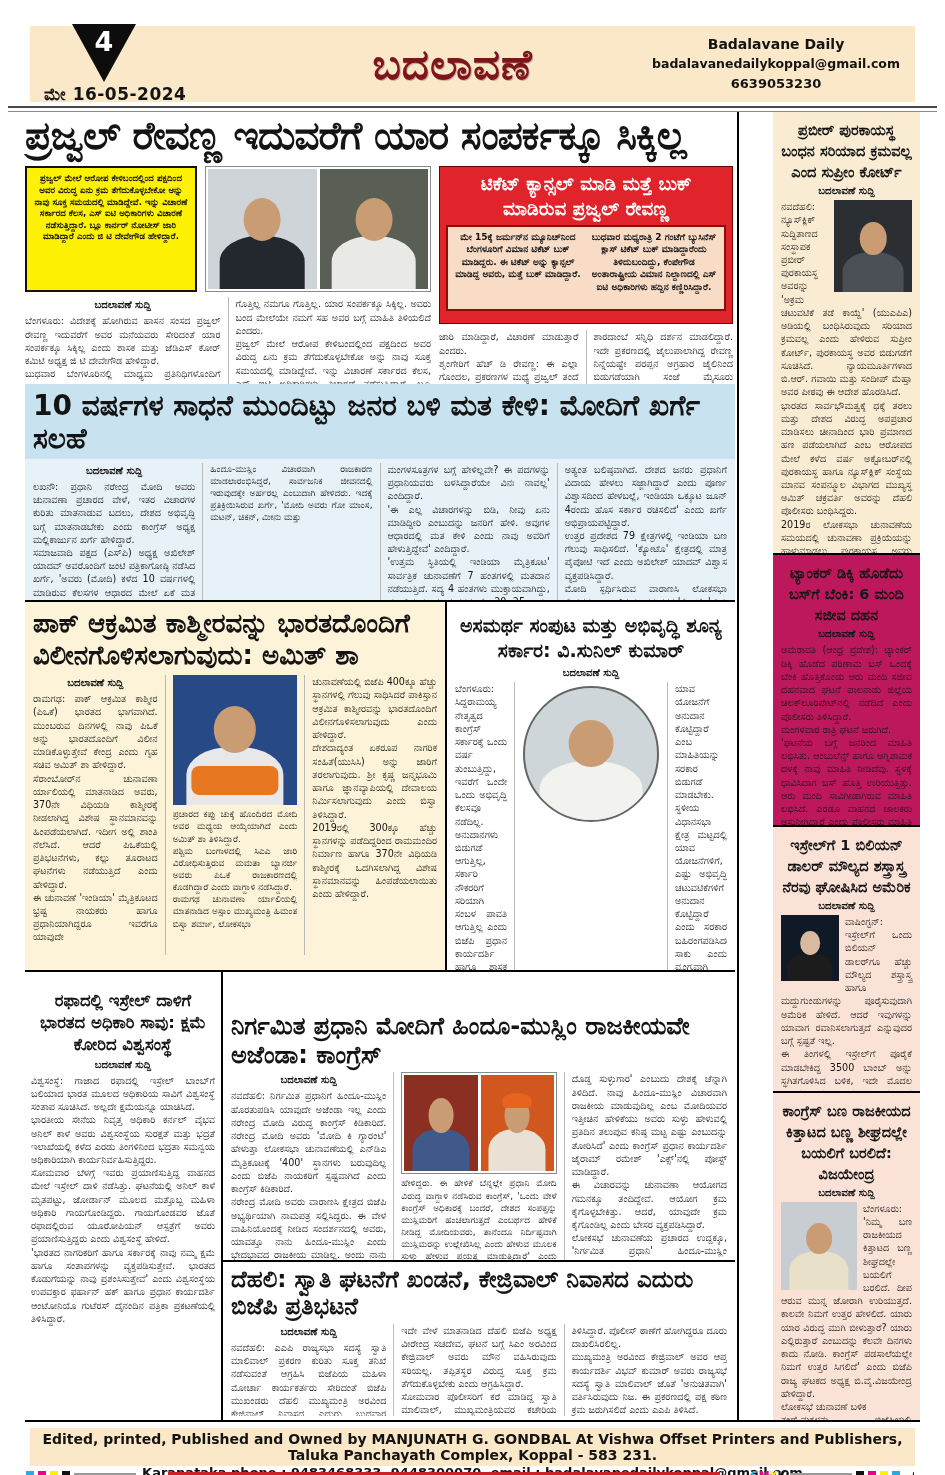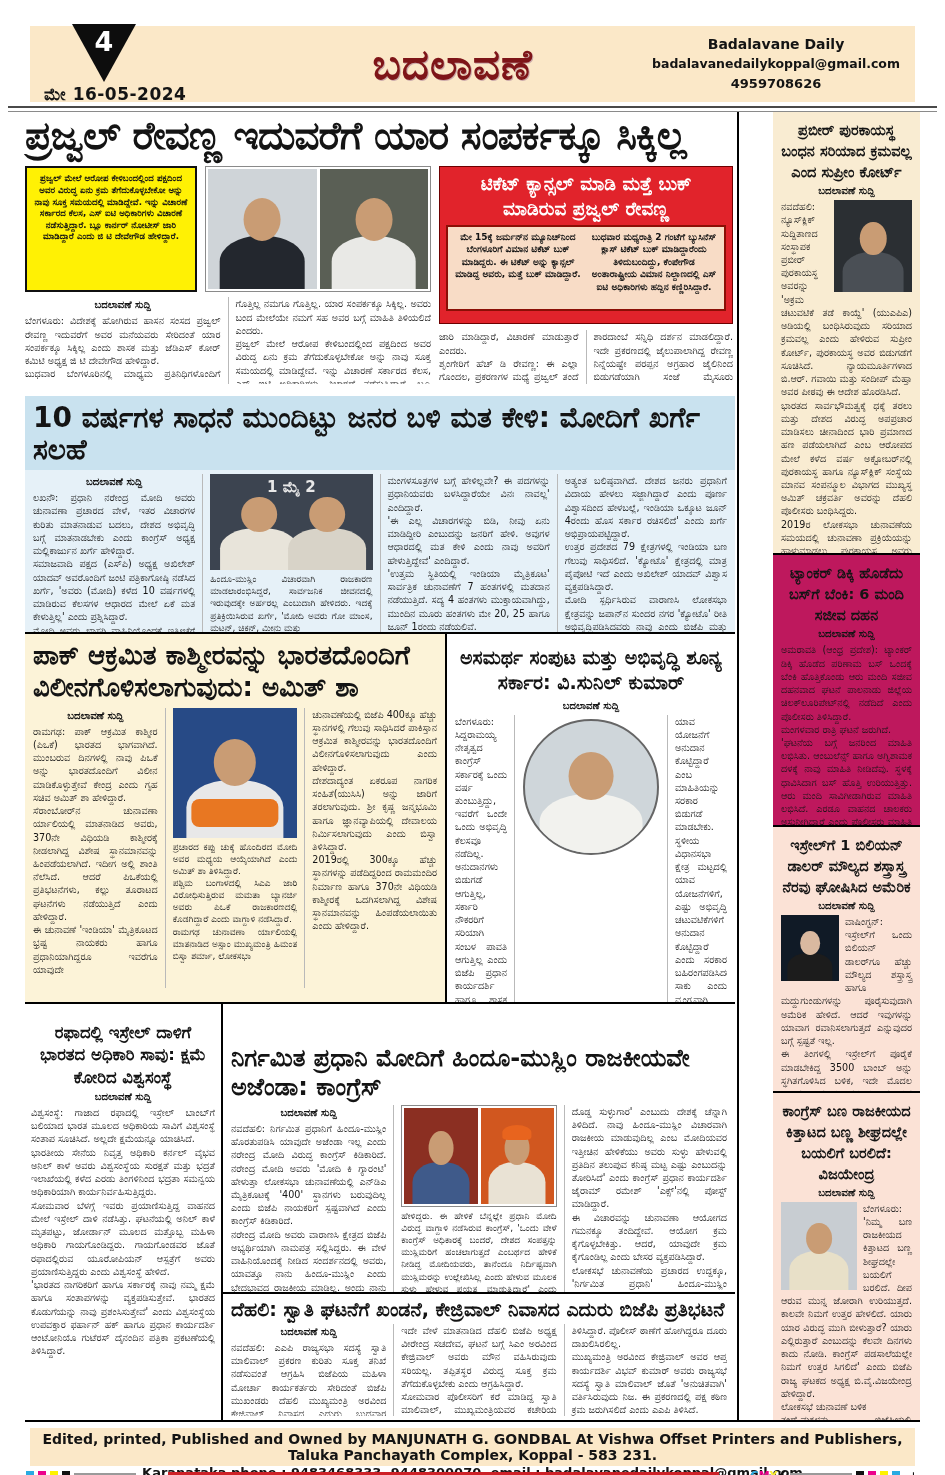--- a/index.html
+++ b/index.html
@@ -77,21 +77,21 @@
   .round-photo{width:132px;height:132px;border-radius:50%;border:2px solid #666;margin:4px auto 0;}
   
   .botrow{flex:1;display:flex;border-top:2px solid #000;}
   .rafah{width:196px;padding:18px 6px;box-sizing:border-box;overflow:hidden;}
   .rafah h3{margin:0;font-size:16.5px;font-weight:bold;text-align:center;line-height:1.35;}
   .bot-right{flex:1;display:flex;flex-direction:column;margin-top:36px;}
   .nirg{height:252px;padding:4px 8px;box-sizing:border-box;overflow:hidden;}
   .nirg h2{margin:0;font-size:24px;font-weight:bold;line-height:1.2;}
   .nirg .cols{margin-top:3px;height:196px;}
   .kejri{flex:1;border-top:2px solid #000;padding:4px 8px;box-sizing:border-box;overflow:hidden;}
-  .kejri h2{margin:0;font-size:19px;font-weight:bold;line-height:1.2;}
+  .kejri h2{margin:0;font-size:23px;font-weight:bold;line-height:1.2;}
   .kejri .cols{margin-top:3px;height:92px;}
   
   .sb-article{padding:8px 8px;box-sizing:border-box;overflow:hidden;}
   .sb-article + .sb-article{border-top:2px solid #000;}
   .sb-article h3{margin:0;font-size:14.5px;font-weight:bold;text-align:center;line-height:1.45;}
   .sb-supreme{height:442px;background:#F9ECD2;}
   .sb-tanker{height:272px;background:#be185d;}
   .sb-israel{height:266px;background:#FBE2D6;}
   .sb-vijay{height:330px;background:#FBE2D6;}
   .fl-r{float:right;margin:0 0 4px 6px;}
@@ -122,21 +122,21 @@
       <div class="tri">
         <div class="t-shape"></div>
         <div class="t-num">4</div>
       </div>
       <div class="hdr-date">ಮೇ 16-05-2024</div>
     </div>
     <div class="masthead">ಬದಲಾವಣೆ</div>
     <div class="hdr-right">
       <div class="l1">Badalavane Daily</div>
       <div class="l2">badalavanedailykoppal@gmail.com</div>
-      <div class="l3">4959708626</div>
+      <div class="l3">6639053230</div>
     </div>
   </div>
   <div class="rule-double"></div>
 
   <div class="main">
 
     <div class="leftcol">
 
       <div class="lead">
         <h1>ಪ್ರಜ್ವಲ್ ರೇವಣ್ಣ ಇದುವರೆಗೆ ಯಾರ ಸಂಪರ್ಕಕ್ಕೂ ಸಿಕ್ಕಿಲ್ಲ</h1>
@@ -187,27 +187,20 @@
           <h2>10 ವರ್ಷಗಳ ಸಾಧನೆ ಮುಂದಿಟ್ಟು ಜನರ ಬಳಿ ಮತ ಕೇಳಿ: ಮೋದಿಗೆ ಖರ್ಗೆ ಸಲಹೆ</h2>
         </div>
         <div class="cols">
           <div class="col">
             <div class="byline">ಬದಲಾವಣೆ ಸುದ್ದಿ</div>
             <div class="bodytext">ಲಖನೌ: ಪ್ರಧಾನಿ ನರೇಂದ್ರ ಮೋದಿ ಅವರು ಚುನಾವಣಾ ಪ್ರಚಾರದ ವೇಳೆ, ಇತರ ವಿಚಾರಗಳ ಕುರಿತು ಮಾತನಾಡುವ ಬದಲು, ದೇಶದ ಅಭಿವೃದ್ಧಿ ಬಗ್ಗೆ ಮಾತನಾಡಬೇಕು ಎಂದು ಕಾಂಗ್ರೆಸ್ ಅಧ್ಯಕ್ಷ ಮಲ್ಲಿಕಾರ್ಜುನ ಖರ್ಗೆ ಹೇಳಿದ್ದಾರೆ.
 ಸಮಾಜವಾದಿ ಪಕ್ಷದ (ಎಸ್‌ಪಿ) ಅಧ್ಯಕ್ಷ ಅಖಿಲೇಶ್ ಯಾದವ್ ಅವರೊಂದಿಗೆ ಜಂಟಿ ಪತ್ರಿಕಾಗೋಷ್ಠಿ ನಡೆಸಿದ ಖರ್ಗೆ, 'ಅವರು (ಮೋದಿ) ಕಳೆದ 10 ವರ್ಷಗಳಲ್ಲಿ ಮಾಡಿರುವ ಕೆಲಸಗಳ ಆಧಾರದ ಮೇಲೆ ಏಕೆ ಮತ ಕೇಳುತ್ತಿಲ್ಲ' ಎಂದು ಪ್ರಶ್ನಿಸಿದ್ದಾರೆ.
 ಮೋದಿ ಅವರು ಖಾಸಗಿ ವಾಹಿನಿಯೊಂದಕ್ಕೆ ಇತ್ತೀಚೆಗೆ ನೀಡಿರುವ ಸಂದರ್ಶನದಲ್ಲಿ, ನಾವು</div>
           </div>
           <div class="col">
-            <div class="photo" style="--bg:#3c4450;--shirt:#e8e4da;height:96px;margin-bottom:3px">
-              <div class="ph-overlay"><span>1 ಮೈ 2</span></div>
-              <div class="p-body" style="left:30%;width:48%"></div>
-              <div class="p-head" style="left:30%;width:22%"></div>
-              <div class="p-body" style="left:72%;width:48%;--shirt:#d8d3c8"></div>
-              <div class="p-head" style="left:72%;width:22%"></div>
-            </div>
             <div class="capline">ಹಿಂದೂ-ಮುಸ್ಲಿಂ ವಿಚಾರವಾಗಿ ರಾಜಕಾರಣ ಮಾಡಲಾರಂಭಿಸಿದ್ದರೆ, ಸಾರ್ವಜನಿಕ ಜೀವನದಲ್ಲಿ ಇರುವುದಕ್ಕೇ ಅರ್ಹರಲ್ಲ ಎಂಬುದಾಗಿ ಹೇಳಿದರು. ಇದಕ್ಕೆ ಪ್ರತಿಕ್ರಿಯಿಸಿರುವ ಖರ್ಗೆ, 'ಮೋದಿ ಅವರು ಗೋ ಮಾಂಸ, ಮಟನ್, ಚಿಕನ್, ಮೀನು ಮತ್ತು</div>
           </div>
           <div class="col bodytext">ಮಂಗಳಸೂತ್ರಗಳ ಬಗ್ಗೆ ಹೇಳಿಲ್ಲವೇ? ಈ ಪದಗಳನ್ನು ಪ್ರಧಾನಿಯವರು ಬಳಸಿದ್ದಾರೆಯೇ ವಿನಃ ನಾವಲ್ಲ' ಎಂದಿದ್ದಾರೆ.
 'ಈ ಎಲ್ಲ ವಿಚಾರಗಳನ್ನು ಬಿಡಿ, ನೀವು ಏನು ಮಾಡಿದ್ದೀರಿ ಎಂಬುದನ್ನು ಜನರಿಗೆ ಹೇಳಿ. ಅವುಗಳ ಆಧಾರದಲ್ಲಿ ಮತ ಕೇಳಿ ಎಂದು ನಾವು ಅವರಿಗೆ ಹೇಳುತ್ತಿದ್ದೇವೆ' ಎಂದಿದ್ದಾರೆ.
 'ಉತ್ತಮ ಸ್ಥಿತಿಯಲ್ಲಿ ಇಂಡಿಯಾ ಮೈತ್ರಿಕೂಟ' ಸಾರ್ವತ್ರಿಕ ಚುನಾವಣೆಗೆ 7 ಹಂತಗಳಲ್ಲಿ ಮತದಾನ ನಡೆಯುತ್ತಿದೆ. ಸದ್ಯ 4 ಹಂತಗಳು ಮುಕ್ತಾಯವಾಗಿದ್ದು, ಮುಂದಿನ ಮೂರು ಹಂತಗಳು ಮೇ 20, 25 ಹಾಗೂ ಜೂನ್ 1ರಂದು ನಡೆಯಲಿವೆ.
 ದೇಶದಲ್ಲಿ 4 ಹಂತಗಳ ಮತದಾನ ಪೂರ್ಣಗೊಂಡಿದೆ. ಇಂಡಿಯಾ ಮೈತ್ರಿಕೂಟ</div>
           <div class="col bodytext">ಅತ್ಯಂತ ಬಲಿಷ್ಠವಾಗಿದೆ. ದೇಶದ ಜನರು ಪ್ರಧಾನಿಗೆ ವಿದಾಯ ಹೇಳಲು ಸಜ್ಜಾಗಿದ್ದಾರೆ ಎಂದು ಪೂರ್ಣ ವಿಶ್ವಾಸದಿಂದ ಹೇಳಬಲ್ಲೆ, ಇಂಡಿಯಾ ಒಕ್ಕೂಟ ಜೂನ್ 4ರಂದು ಹೊಸ ಸರ್ಕಾರ ರಚಿಸಲಿದೆ' ಎಂದು ಖರ್ಗೆ ಅಭಿಪ್ರಾಯಪಟ್ಟಿದ್ದಾರೆ.
 ಉತ್ತರ ಪ್ರದೇಶದ 79 ಕ್ಷೇತ್ರಗಳಲ್ಲಿ ಇಂಡಿಯಾ ಬಣ ಗೆಲುವು ಸಾಧಿಸಲಿದೆ. 'ಕ್ಯೋಟೊ' ಕ್ಷೇತ್ರದಲ್ಲಿ ಮಾತ್ರ ಪೈಪೋಟಿ ಇದೆ ಎಂದು ಅಖಿಲೇಶ್ ಯಾದವ್ ವಿಶ್ವಾಸ ವ್ಯಕ್ತಪಡಿಸಿದ್ದಾರೆ.
 ಮೋದಿ ಸ್ಪರ್ಧಿಸಿರುವ ವಾರಾಣಸಿ ಲೋಕಸಭಾ ಕ್ಷೇತ್ರವನ್ನು ಜಪಾನ್‌ನ ಸುಂದರ ನಗರ 'ಕ್ಯೋಟೊ' ರೀತಿ ಅಭಿವೃದ್ಧಿಪಡಿಸಿದವರು ನಾವು ಎಂದು ಬಿಜೆಪಿ ಮತ್ತು ಕಾಂಗ್ರೆಸ್ ನಾಯಕರು ಹೇಳಿಕೊಳ್ಳುತ್ತಿದ್ದಾರೆ.</div>
         </div>

